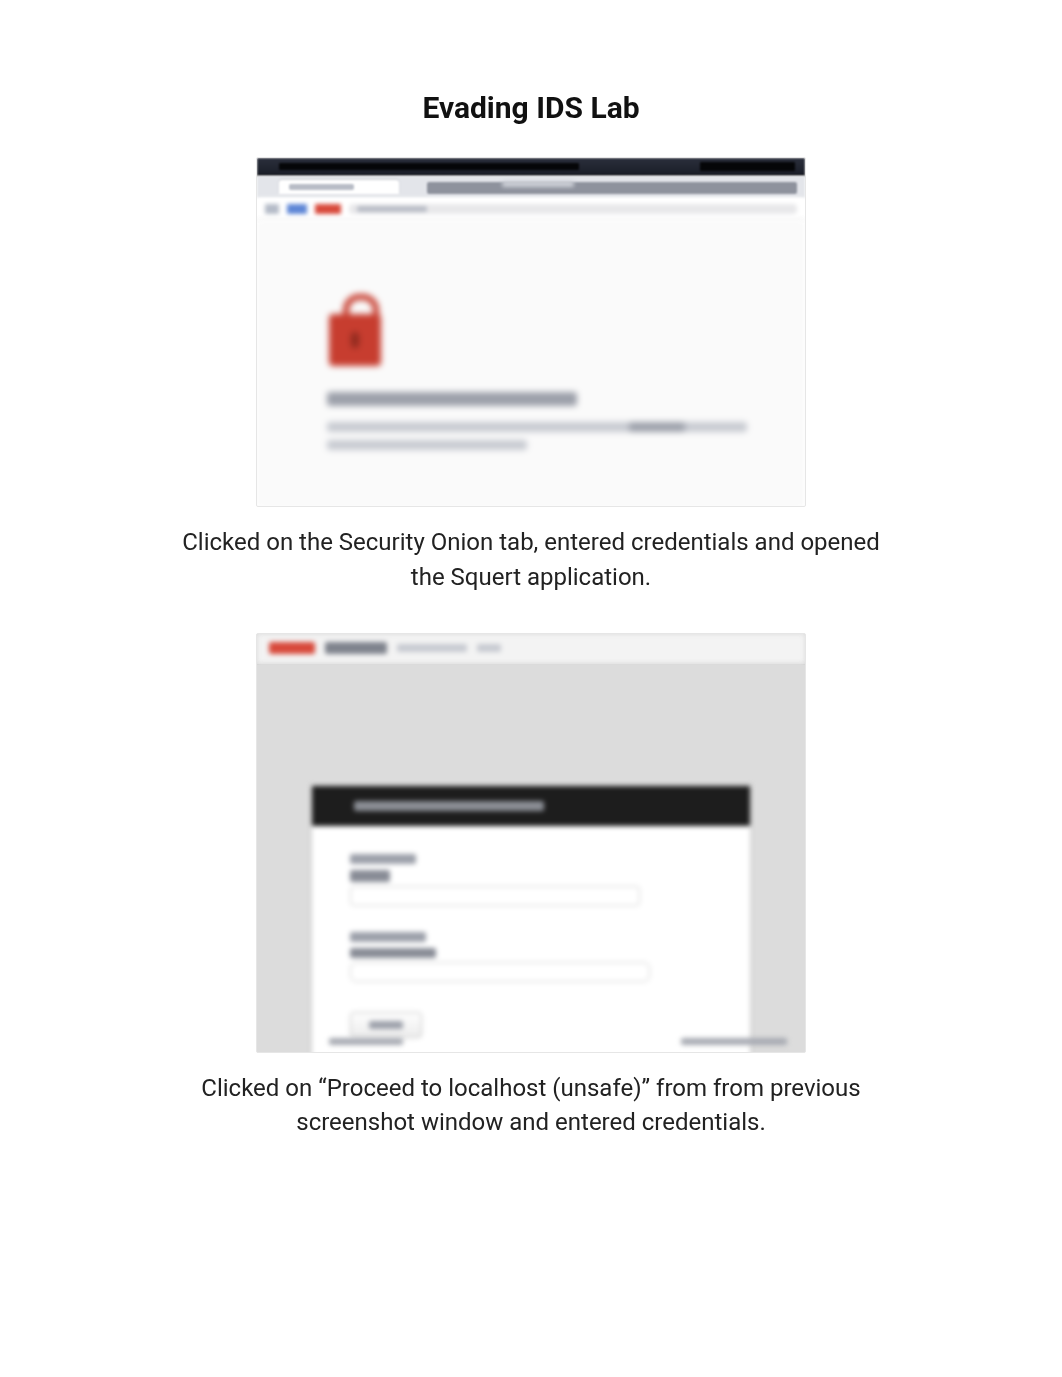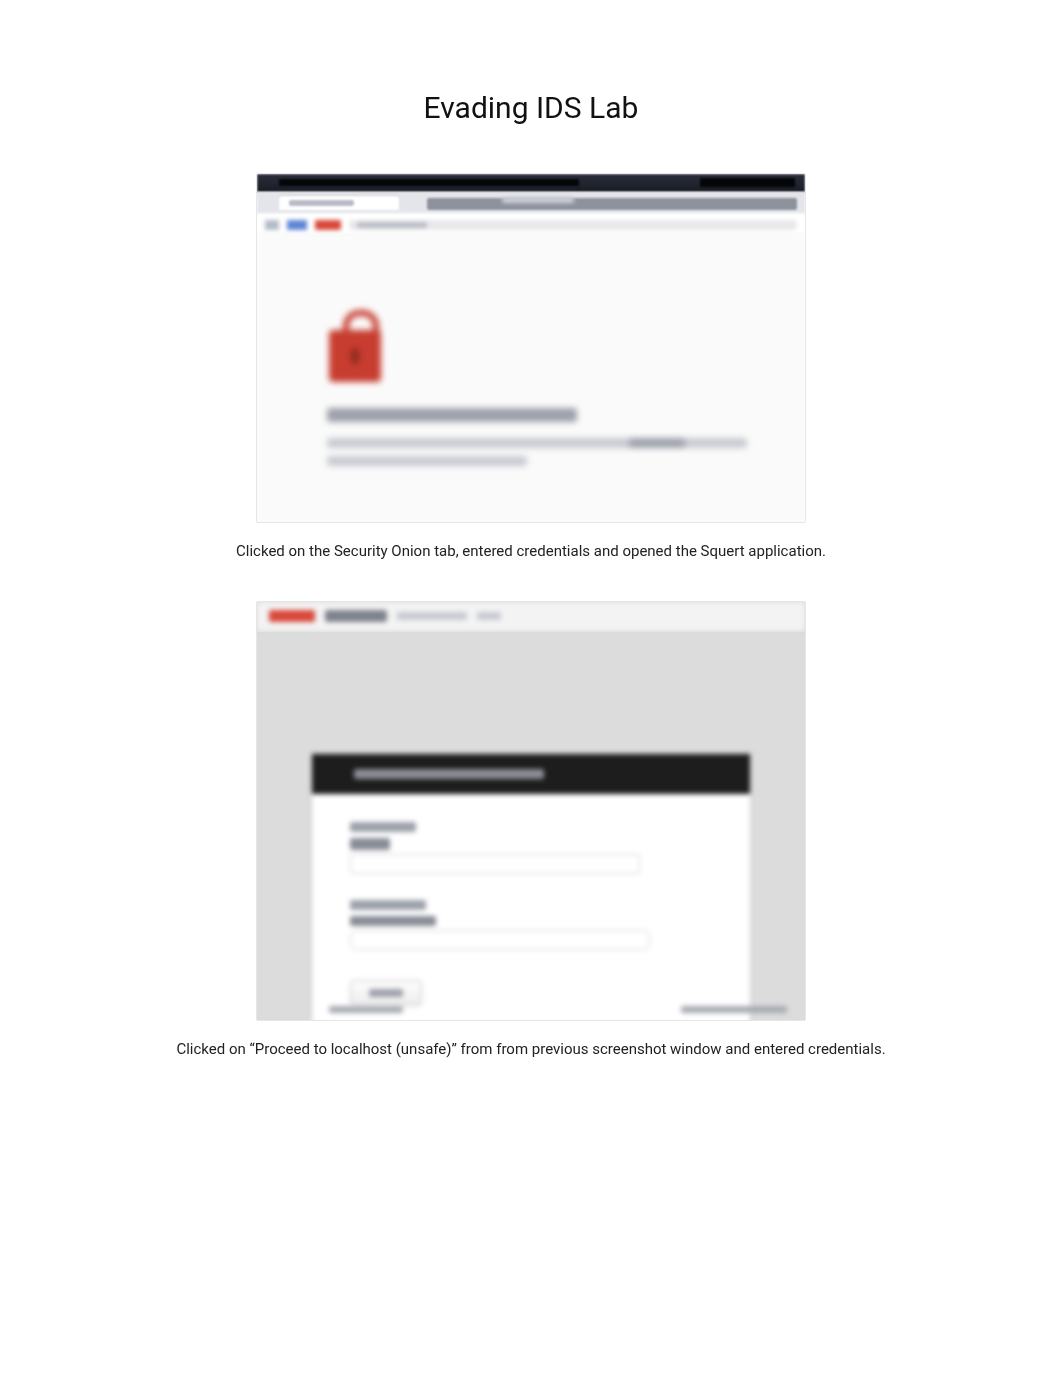--- a/index.html
+++ b/index.html
@@ -4,24 +4,24 @@
   <style>
     * { margin: 0; padding: 0; box-sizing: border-box; }
     body {
       font-family: -apple-system, BlinkMacSystemFont, "Segoe UI", Roboto, Helvetica, Arial, sans-serif;
       background: #ffffff;
       width: 1062px;
       padding: 90px 60px 60px 60px;
     }
     .doc-title {
       font-size: 30px;
-      font-weight: 400;
+      font-weight: 700;
       text-align: center;
       color: #111;
-      margin-bottom: 48px;
+      margin-bottom: 32px;
     }
     .screenshot-outer {
       width: 550px;
       margin: 0 auto 18px auto;
       background: #fff;
       border: 1px solid #e6e6e6;
       border-radius: 2px;
       overflow: hidden;
       position: relative;
     }
@@ -162,21 +162,21 @@
       border-radius: 3px;
     }
     .s1-p2 {
       position: absolute;
       left: 70px; top: 220px;
       width: 200px; height: 10px;
       background: #c7cad1;
       border-radius: 3px;
     }
     .caption {
-      font-size: 15px;
+      font-size: 24px;
       color: #222;
       text-align: center;
       width: 720px;
       margin: 0 auto 38px auto;
       line-height: 1.45;
     }
     
     .s2 { height: 420px; background: #dcdcdc; }
     .s2-top {
       height: 30px;

